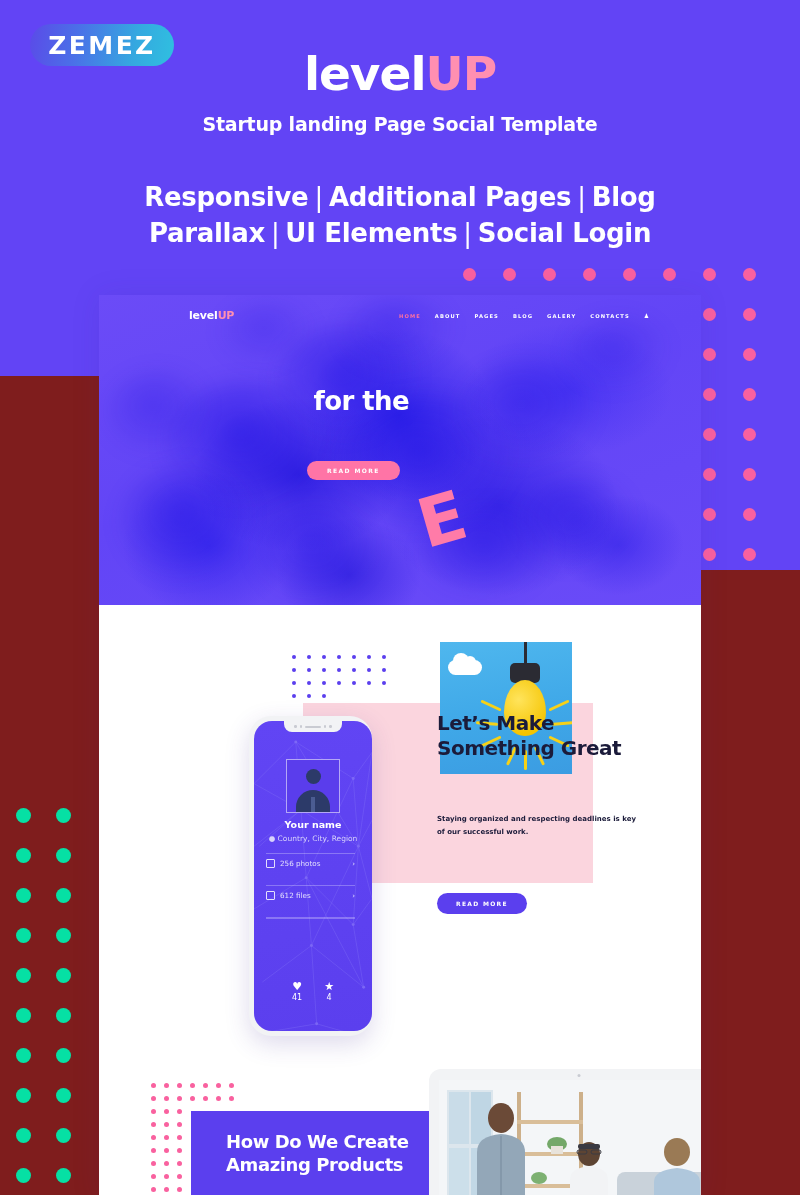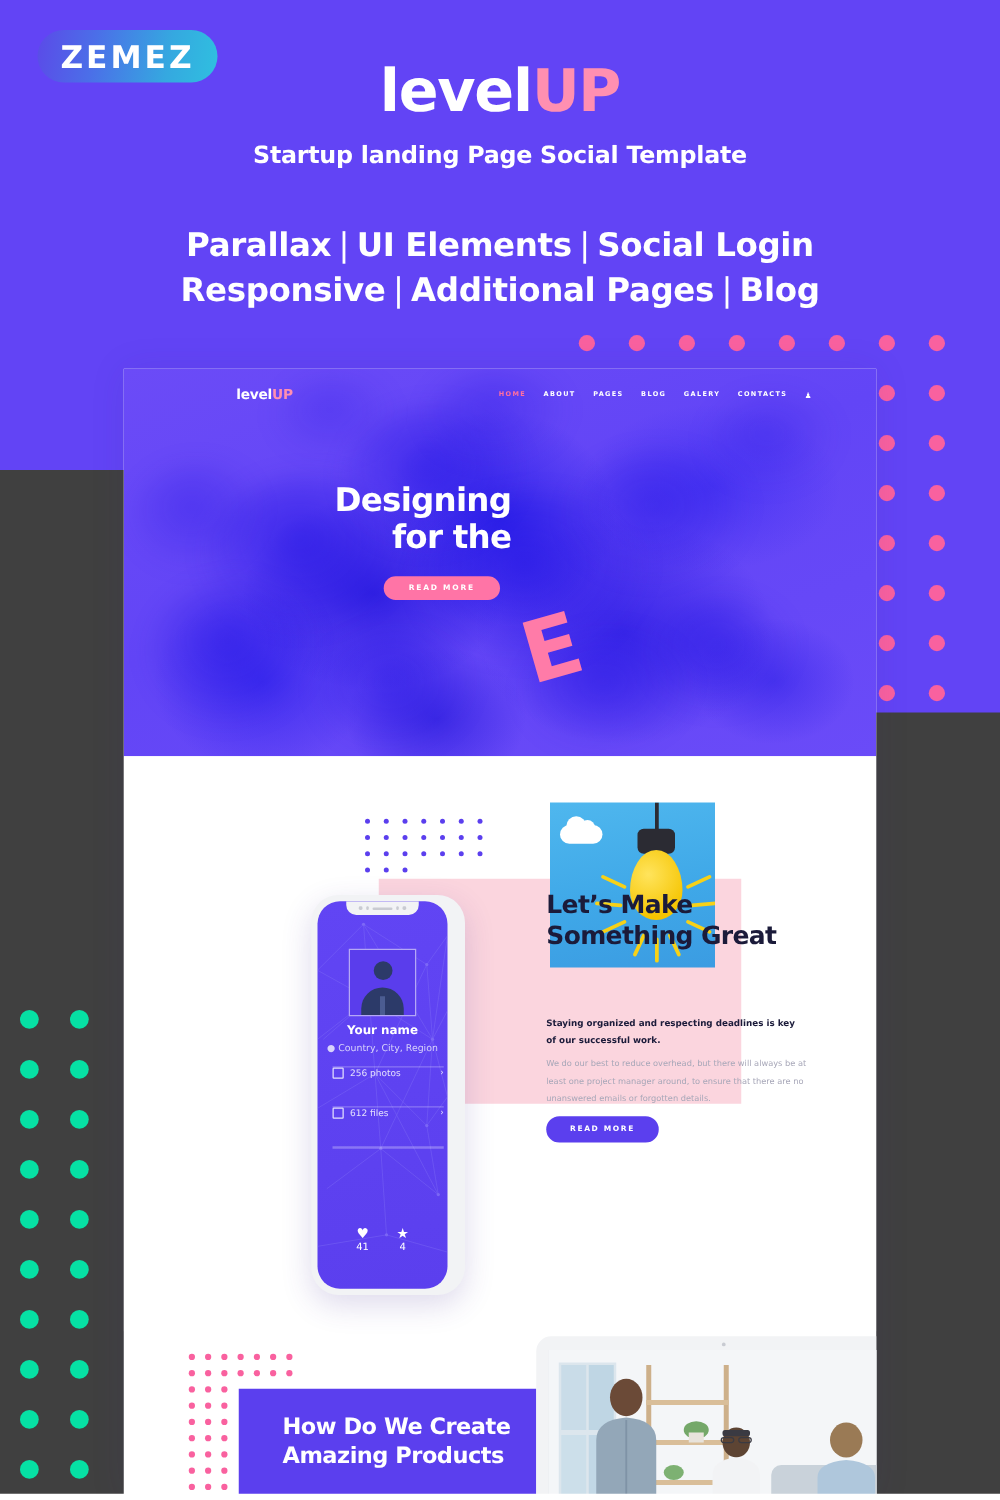--- a/index.html
+++ b/index.html
@@ -3,21 +3,21 @@
 <meta charset="utf-8">
 <style>
   * { margin:0; padding:0; box-sizing:border-box; }
   html,body { width:800px; height:1200px; }
   body {
     font-family:"Liberation Sans", sans-serif;
     background:#ffffff;
     overflow:hidden;
     position:relative;
   }
-  .stage { position:relative; width:800px; height:1200px; overflow:hidden; background:#404040;text-decoration:underline; }
+  .stage { position:relative; width:800px; height:1200px; overflow:hidden; background:#7f1d1d;text-decoration:underline; }
 
   
   .banner {
     position:absolute; left:0; top:0; width:800px; height:376px;
     background:#6244F5;
   }
   .banner-right-ext {
     position:absolute; left:700px; top:0; width:100px; height:570px;
     background:#6244F5;
   }
@@ -152,21 +152,21 @@
   }
 
   
   .phone {
     position:absolute; left:150px; top:421px; width:123px; height:320px;
     background:#F2F3F5; border-radius:22px;
     box-shadow:0 8px 24px rgba(70,50,150,0.18);
     padding:5px;
   }
   .phone-screen {
-    position:relative; width:104px; height:310px; border-radius:18px;
+    position:relative; width:118px; height:310px; border-radius:18px;
     background:linear-gradient(170deg,#6145F4,#5B3FEE);
     overflow:hidden;
     padding-left:27px;
   }
   .notch {
     position:absolute; left:50%; top:0; transform:translateX(-50%);
     width:58px; height:11px; background:#F2F3F5;
     border-radius:0 0 8px 8px; z-index:4;
     display:flex; align-items:center; justify-content:center; gap:3px;
   }
@@ -188,21 +188,21 @@
     font-family:"DejaVu Sans", sans-serif;
   }
   .p-loc {
     position:absolute; left:0; top:113px; width:100%; text-align:center;
     color:#D8D3FB; font-size:7.5px;
     font-family:"DejaVu Sans", sans-serif;
   }
   .p-row {
     position:absolute; left:12px; width:89px; height:20px;
     border-top:1px solid rgba(255,255,255,0.28);
-    display:flex; color:#E3DFFD; font-size:7.2px;
+    display:flex; align-items:center; color:#E3DFFD; font-size:7.2px;
     font-family:"DejaVu Sans", sans-serif;
   }
   .p-row .ic { width:9px; height:9px; border:1px solid #E3DFFD; margin-right:5px; border-radius:1px; }
   .p-row .arw { margin-left:auto; font-size:7px; }
   .p-stats {
     position:absolute; left:0; top:260px; width:100%;
     display:flex; justify-content:center; gap:22px;
   }
   .p-stat { text-align:center; color:#ffffff; font-size:8px; font-family:"DejaVu Sans", sans-serif; }
   .p-stat .gl { display:block; font-size:11px; line-height:1.1; }
@@ -301,24 +301,24 @@
   </div>
 
   <div class="bigLogo">
     <span class="lv">level</span><span class="up">UP</span>
   </div>
 
   <div class="subtitle">Startup landing Page Social Template</div>
 
   <div class="features">
     <div>
+      <span>Responsive</span><span class="sep">|</span><span>Additional Pages</span><span class="sep">|</span><span>Blog</span>
+    </div>
+    <div>
       <span>Parallax</span><span class="sep">|</span><span>UI Elements</span><span class="sep">|</span><span>Social Login</span>
-    </div>
-    <div>
-      <span>Responsive</span><span class="sep">|</span><span>Additional Pages</span><span class="sep">|</span><span>Blog</span>
     </div>
   </div>
 
   <div class="pinkdots" id="pinkdots">
       <i style="left: 0px; top: 0px;"></i>
       <i style="left: 40px; top: 0px;"></i>
       <i style="left: 80px; top: 0px;"></i>
       <i style="left: 120px; top: 0px;"></i>
       <i style="left: 160px; top: 0px;"></i>
       <i style="left: 200px; top: 0px;"></i>
@@ -389,21 +389,20 @@
         <a href="#" class="active">HOME</a>
         <a href="#">ABOUT</a>
         <a href="#">PAGES</a>
         <a href="#">BLOG</a>
         <a href="#">GALERY</a>
         <a href="#">CONTACTS</a>
         <span class="navuser">♟</span>
       </div>
 
       <div class="heroLeft">
-        <div>Designing</div>
         <div>for the</div>
       </div>
 
       <div class="heroBig">
       </div>
       <div class="heroE">E</div>
 
       <button class="heroBtn">READ MORE</button>
     </div>
 
@@ -522,21 +521,20 @@
       <span class="ray" style="left:112px;top:80px;width:22px;height:3px;transform:rotate(-5deg)"></span>
       <span class="ray" style="left:108px;top:98px;width:22px;height:3px;transform:rotate(25deg)"></span>
       <span class="ray" style="left:70px;top:104px;width:3px;height:20px;transform:rotate(25deg)"></span>
       <span class="ray" style="left:84px;top:108px;width:3px;height:20px"></span>
       <span class="ray" style="left:98px;top:104px;width:3px;height:20px;transform:rotate(-25deg)"></span>
       <span class="bulb"></span>
     </div>
 
     <div class="lmh">Let’s Make Something Great</div>
     <div class="lm-lead">Staying organized and respecting deadlines is key of our successful work.</div>
-    <div class="lm-body">We do our best to reduce overhead, but there will always be at least one project manager around, to ensure that there are no unanswered emails or forgotten details.</div>
     <button class="lm-btn">READ MORE</button>
 
     <div class="pinkdots2" id="pinkdots2">
         <i style="left: 0px; top: 0px;"></i>
         <i style="left: 13px; top: 0px;"></i>
         <i style="left: 26px; top: 0px;"></i>
         <i style="left: 39px; top: 0px;"></i>
         <i style="left: 52px; top: 0px;"></i>
         <i style="left: 65px; top: 0px;"></i>
         <i style="left: 78px; top: 0px;"></i>

